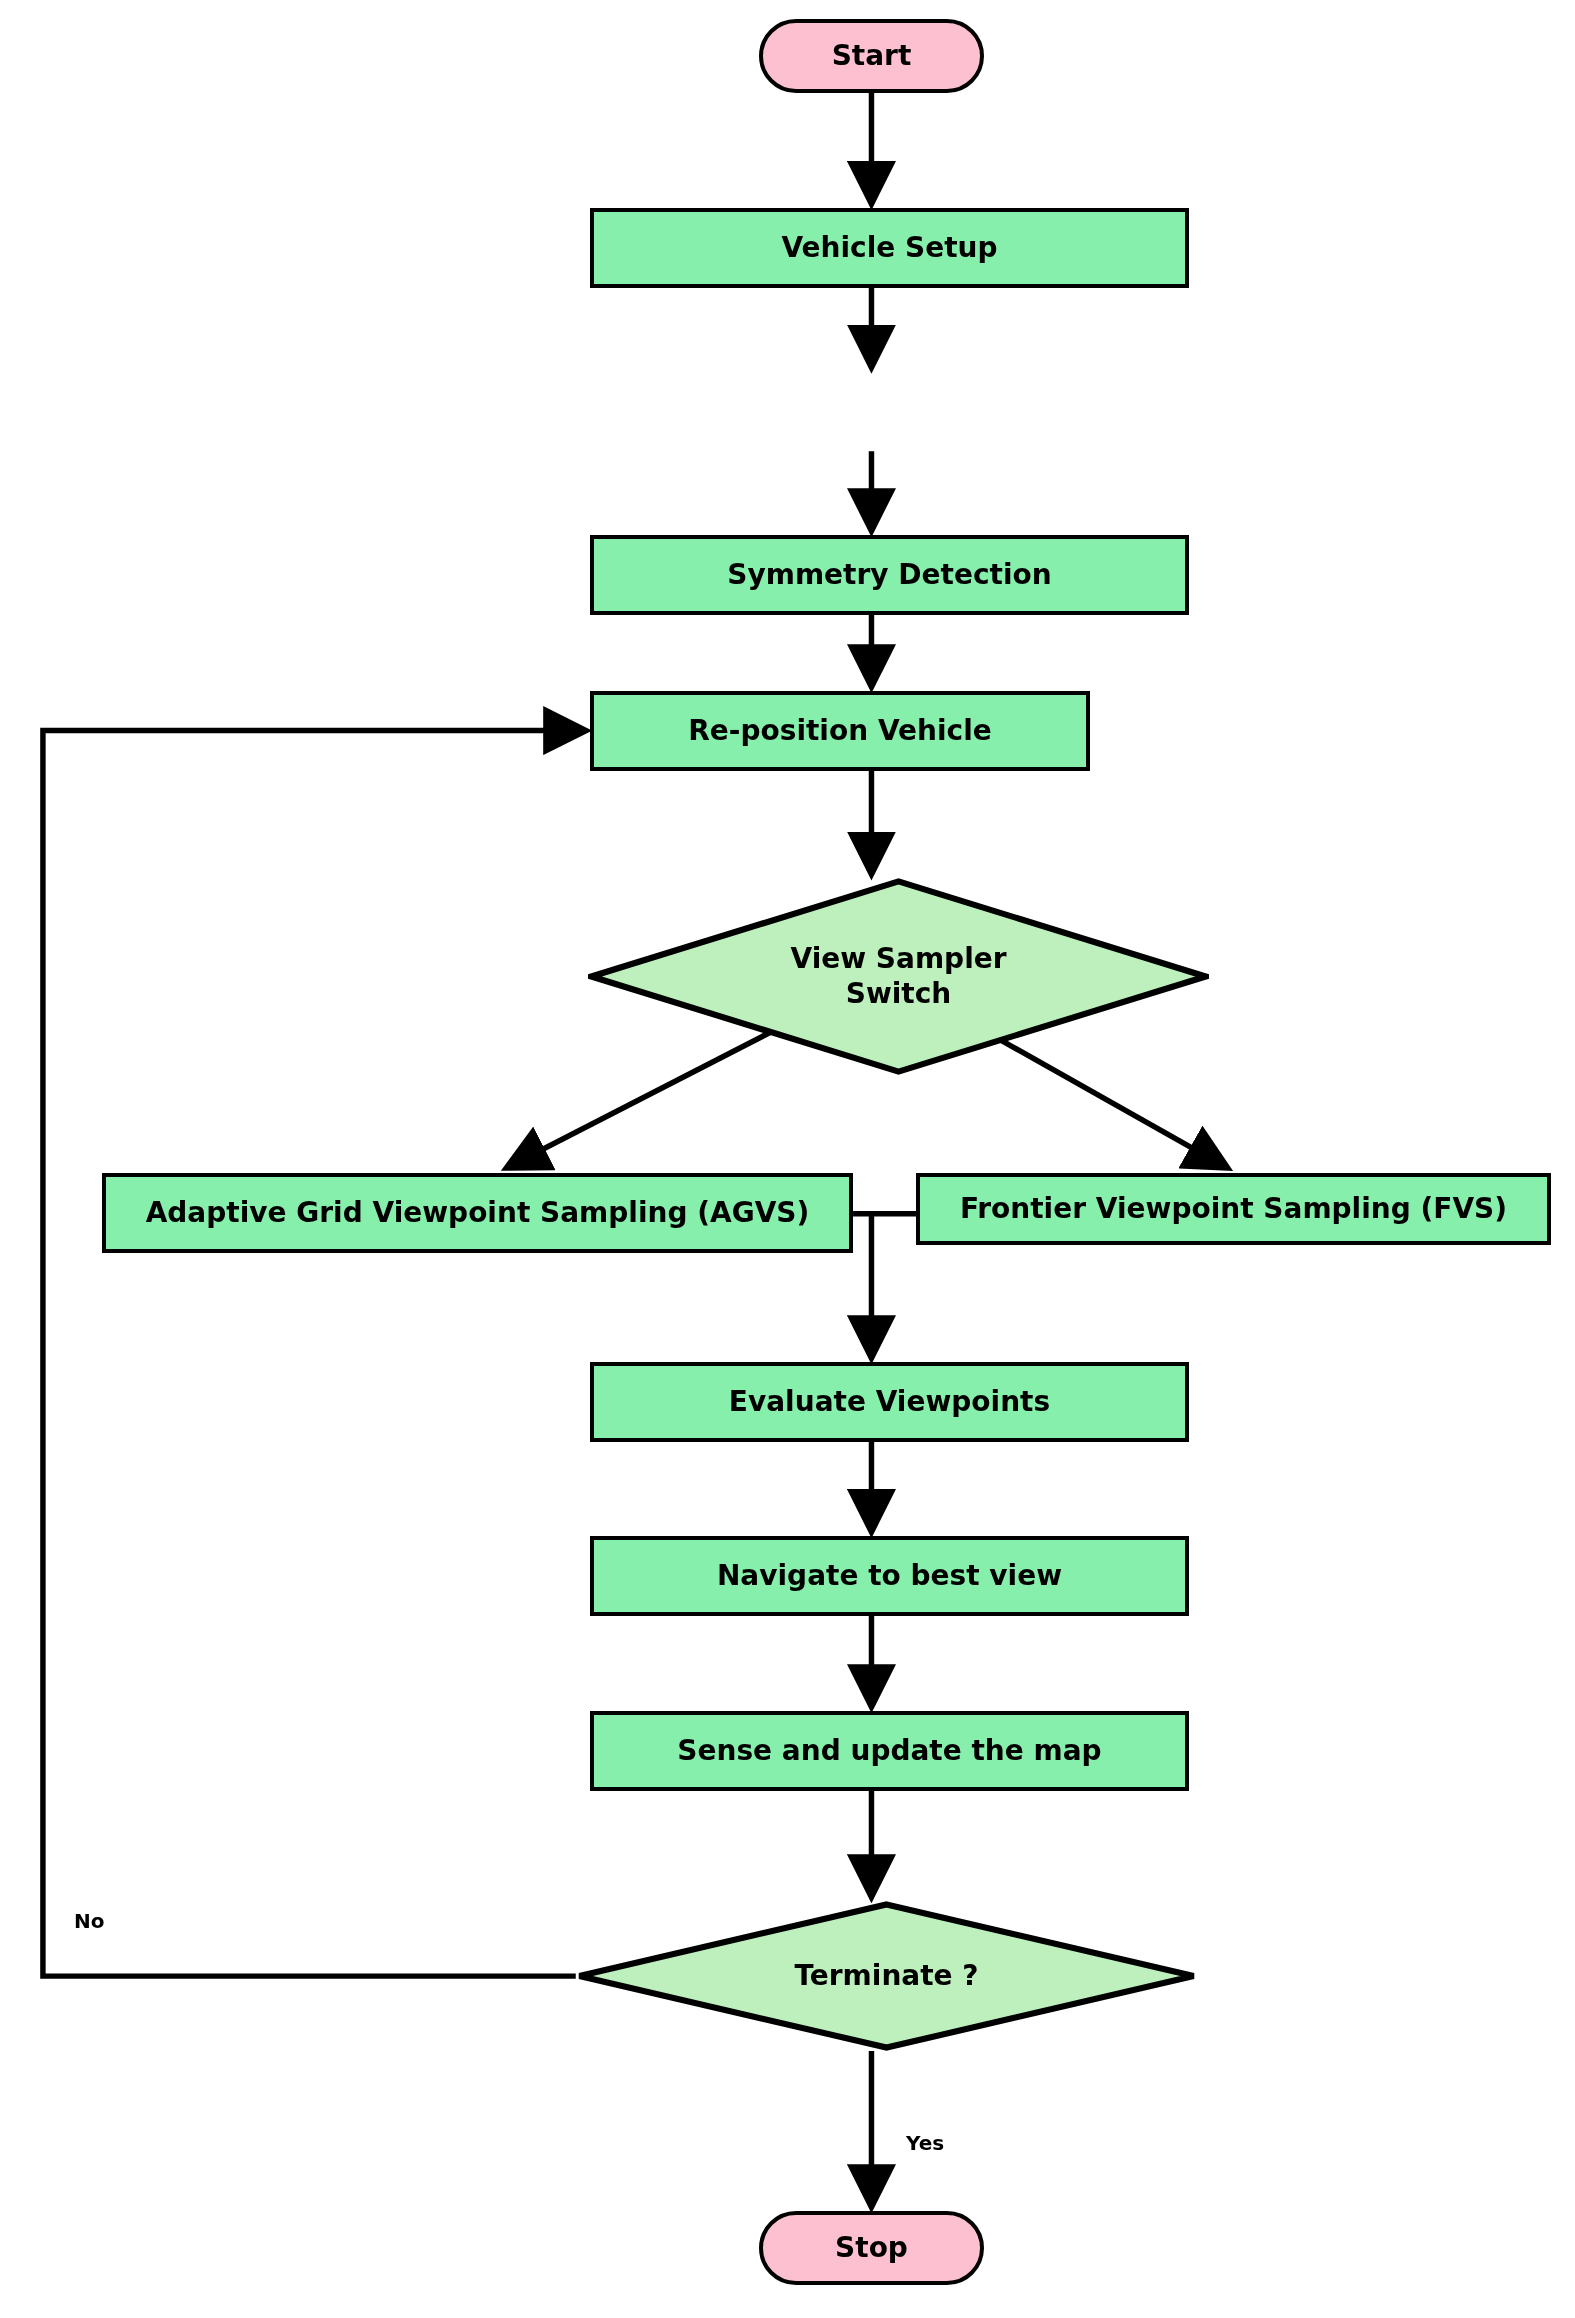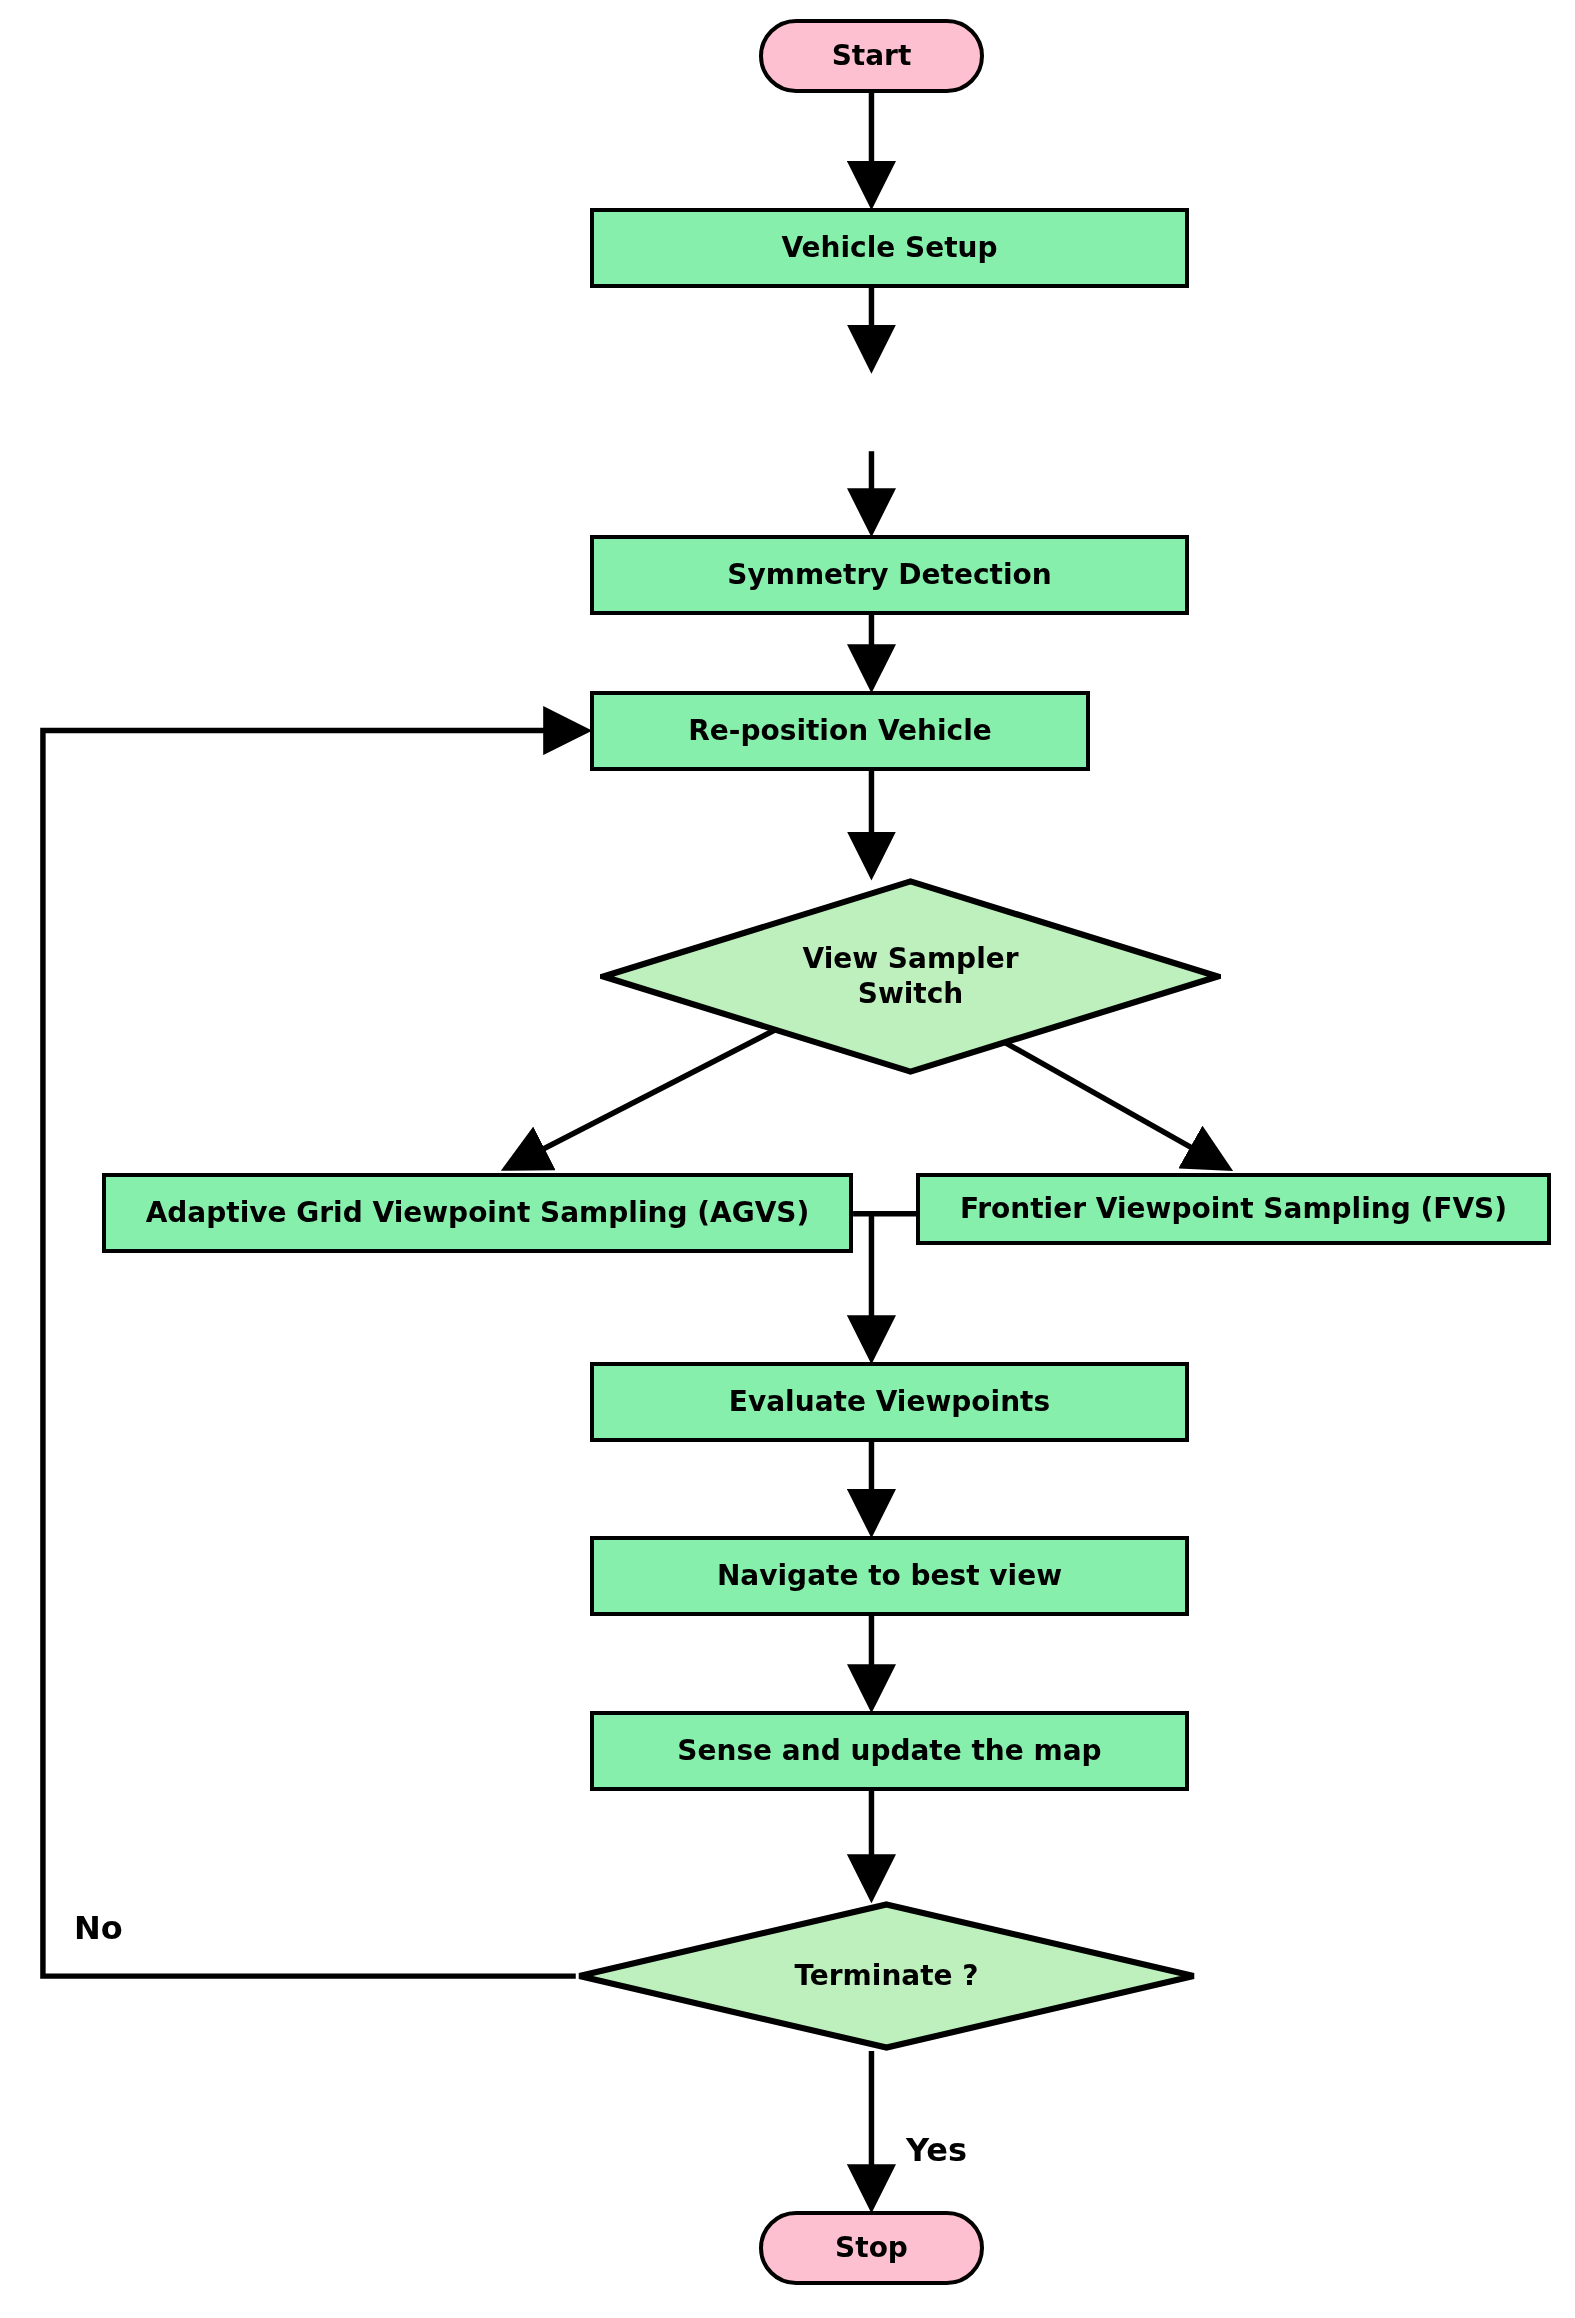--- a/index.html
+++ b/index.html
@@ -61,21 +61,21 @@
   }
   .node-decision .decision-label {
     position: relative;
     z-index: 2;
     width: 70%;
   }
   .edge-label {
     position: absolute;
     color: #000000;
     font-weight: bold;
-    font-size: 32px;
+    font-size: 20px;
     white-space: nowrap;
   }
 </style>
 </head>
 <body>
 
 <div id="flowchart-root">
 
   <svg id="edge-layer" viewBox="0 0 2313 3403">
     <defs>
@@ -113,21 +113,21 @@
 
 
   <div class="node node-process" style="left:590px; top:535px; width:599px; height:80px;">
     <span>Symmetry Detection</span>
   </div>
 
   <div class="node node-process" style="left:590px; top:691px; width:500px; height:80px;">
     <span>Re-position Vehicle</span>
   </div>
 
-  <div class="node node-decision" style="left:600px; top:878px; width:621px; height:197px;">
+  <div class="node node-decision" style="left:588px; top:878px; width:621px; height:197px;">
     <svg class="decision-shape" viewBox="0 0 912 289" preserveAspectRatio="none">
       <polygon points="456,5 907,144.5 456,284 5,144.5" fill="#bdf0bd" stroke="#000000" stroke-width="9"></polygon>
     </svg>
     <span class="decision-label">View Sampler<br>Switch</span>
   </div>
 
   <div class="node node-process" style="left:102px; top:1173px; width:751px; height:80px;">
     <span>Adaptive Grid Viewpoint Sampling (AGVS)</span>
   </div>
 

